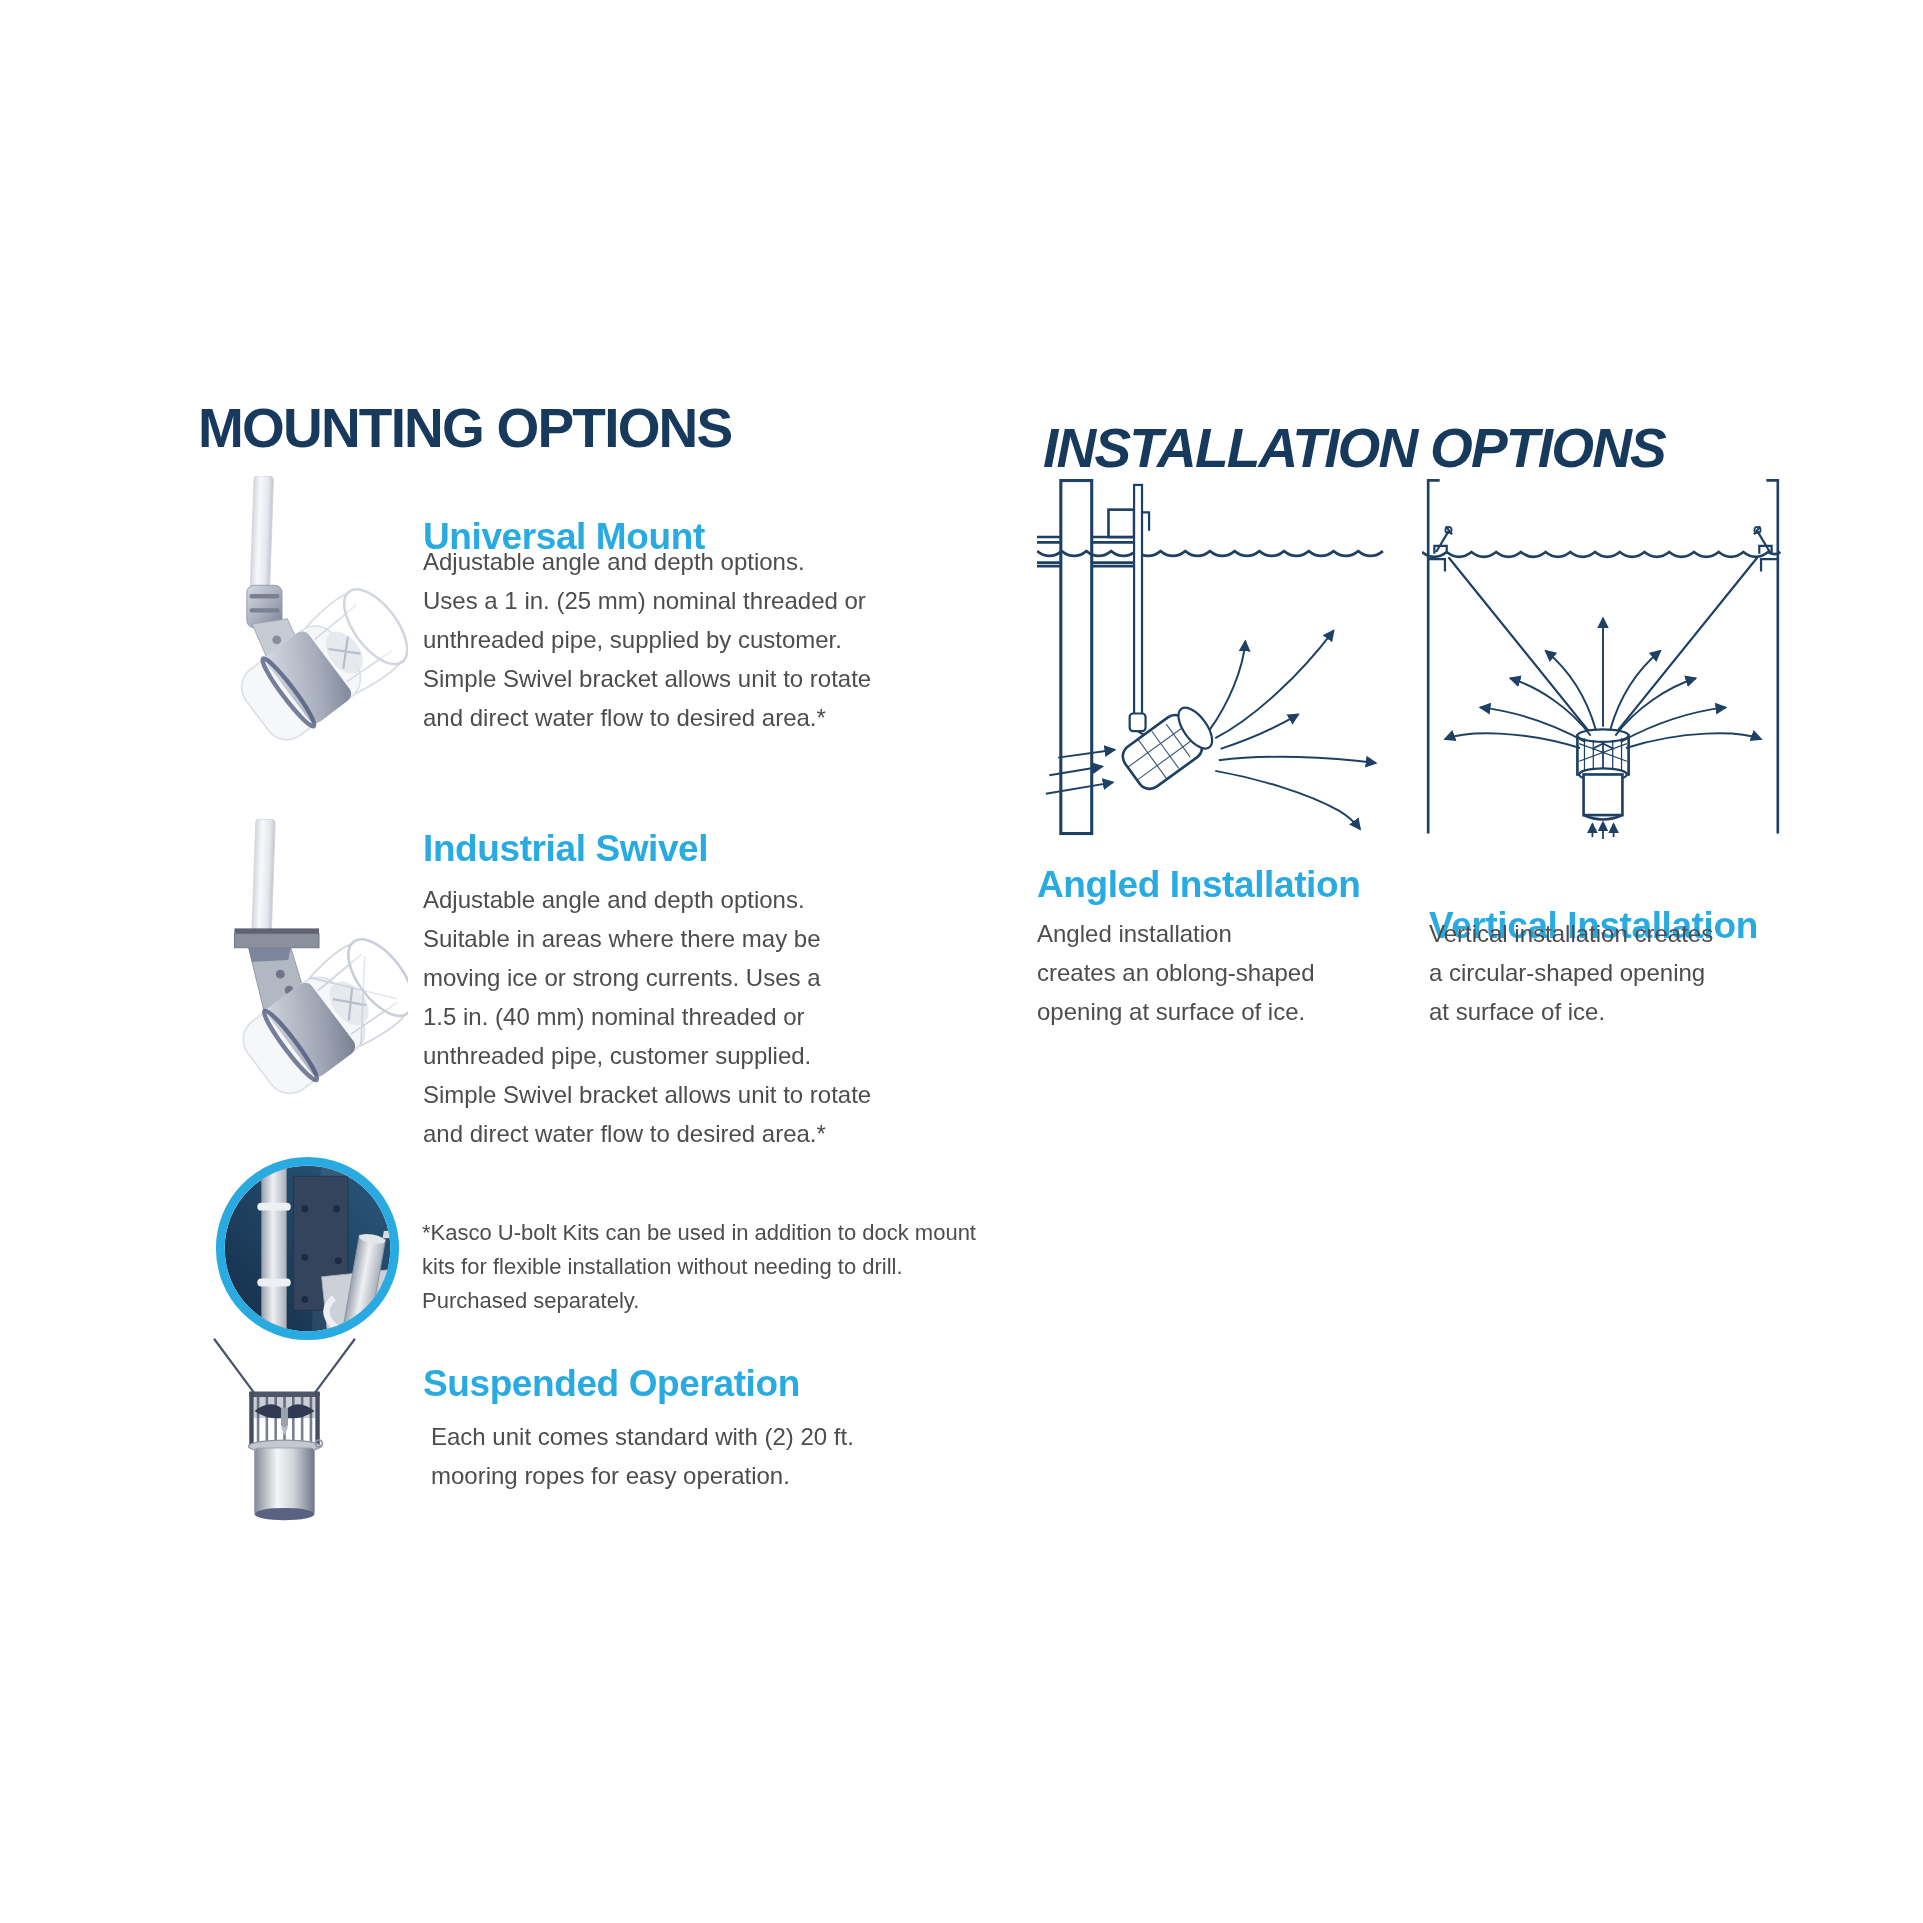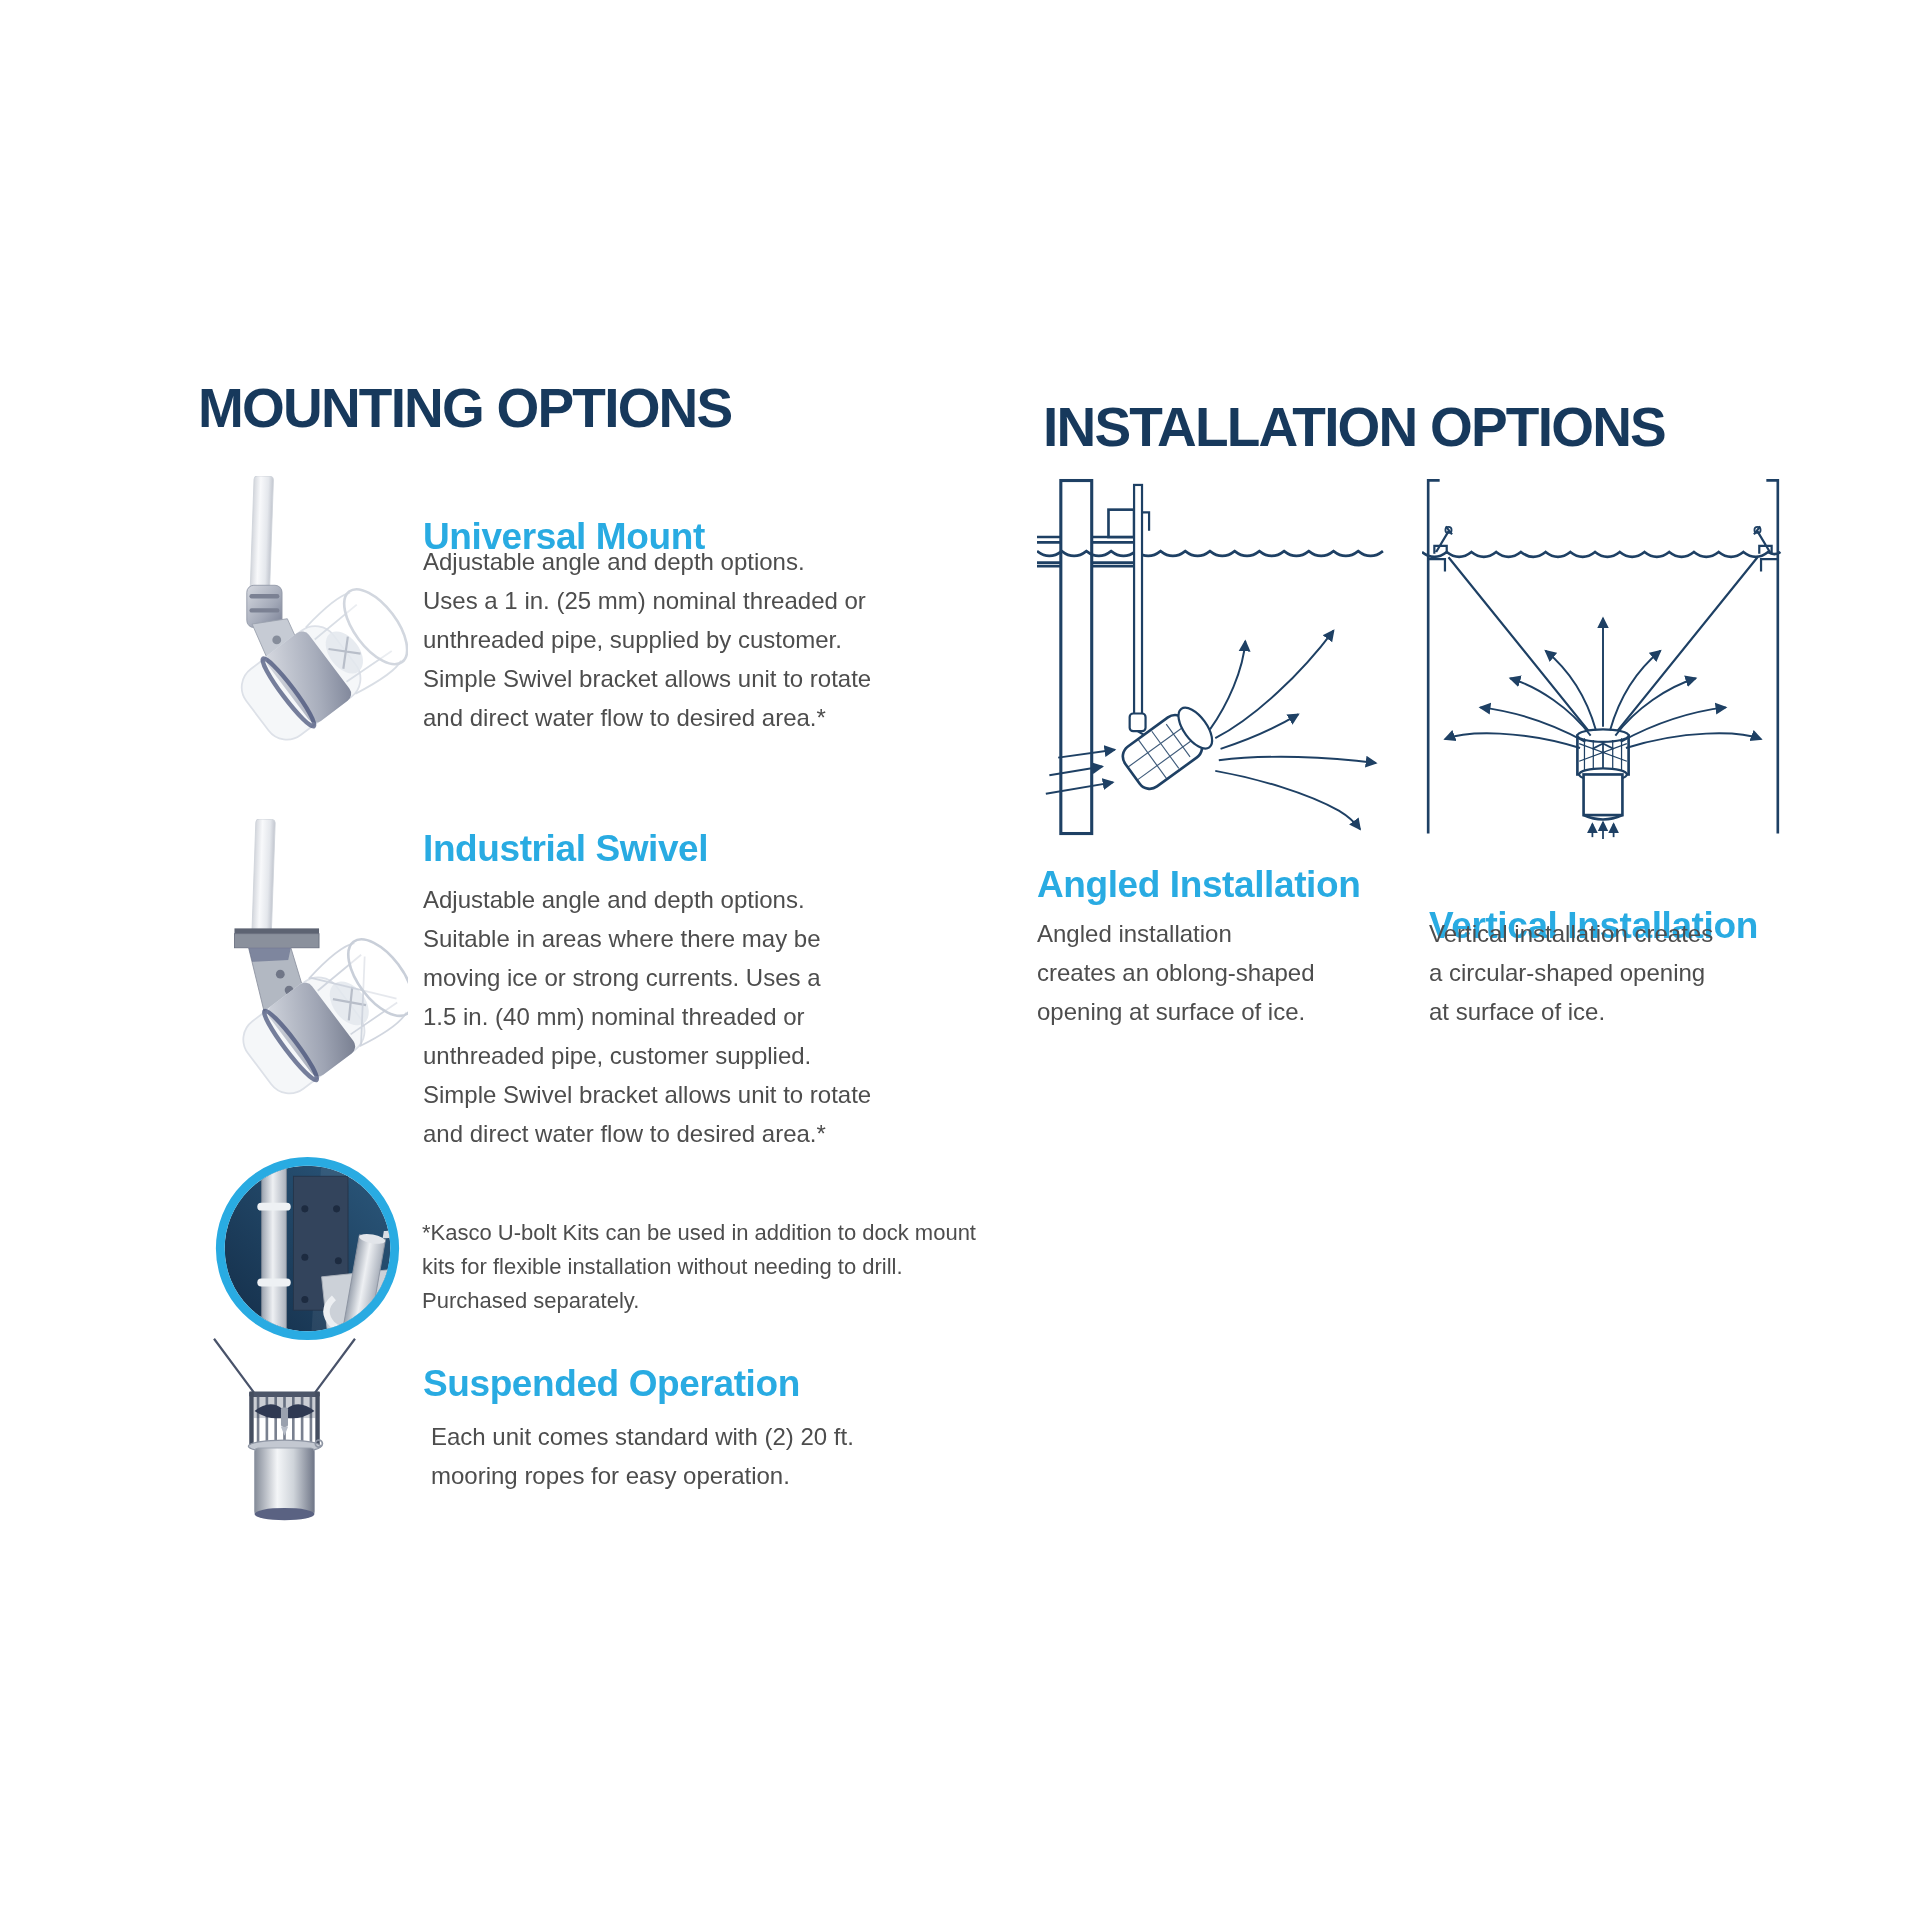--- a/index.html
+++ b/index.html
@@ -23,21 +23,21 @@
   .footnote{
     font-size:22px;line-height:34px;color:var(--body_text,#4D4D4D);
     white-space:pre-line;
   }
   .diagram{color:var(--diagram_line,#1E4064);}
   figure{margin:0;}
 </style>
 </head>
 <body style="--page_bg: #FFFFFF; --heading_navy: #17395C; --accent_cyan: #29ABE2; --body_text: #4D4D4D; --diagram_line: #1E4064;">
 
-<div class="abs h1" style="left:198px;top:380px;">MOUNTING OPTIONS</div>
+<div class="abs h1" style="left:198px;top:400px;">MOUNTING OPTIONS</div>
 
 <figure class="abs" style="left:201px;top:476px;width:207px;height:282px;">
   <svg width="207" height="282" viewBox="0 0 235 320">
     <defs>
       <linearGradient id="pgU" x1="0" y1="0" x2="1" y2="0">
         <stop offset="0" stop-color="#d4d7dd"></stop>
           <stop offset="0.35" stop-color="#f8f9fb"></stop>
         <stop offset="0.75" stop-color="#e4e7ec"></stop>
           <stop offset="1" stop-color="#c2c6cf"></stop>
       </linearGradient>
@@ -199,21 +199,21 @@
     <circle cx="129" cy="121" r="4" fill="none" stroke="#8f96a4" stroke-width="2"></circle>
     <rect x="56" y="126" width="68" height="76" rx="4" fill="url(#cyl)" stroke="#9ba2ae"></rect>
     <ellipse cx="90" cy="201" rx="34" ry="7" fill="#5a6282"></ellipse>
   </svg>
 </figure>
 
 <div class="abs sub" style="left:423px;top:1364px;text-align:center;">Suspended Operation</div>
 <div class="abs body-text" style="left:431px;top:1417px;width:635px;">Each unit comes standard with (2) 20 ft.
 mooring ropes for easy operation.</div>
 
-<div class="abs h1" style="left:1043px;top:399px;">INSTALLATION OPTIONS</div>
+<div class="abs h1" style="left:1043px;top:420px;font-style:italic;">INSTALLATION OPTIONS</div>
 
 <figure class="abs diagram" style="left:1037px;top:468px;width:353px;height:371px;">
   <svg width="353" height="371" viewBox="0 0 400 420">
     <defs>
       <marker id="ahA" viewBox="0 0 8 8" refX="6" refY="4" markerWidth="7" markerHeight="7" orient="auto-start-reverse">
         <path d="M0,0.5 L7,4 L0,7.5 Z" fill="#1E4064"></path>
       </marker>
     </defs>
     <g stroke="currentColor" fill="none">
       <path d="M0,78 H27 M0,84 H27 M0,107 H27 M0,111 H27" stroke-width="3"></path>

